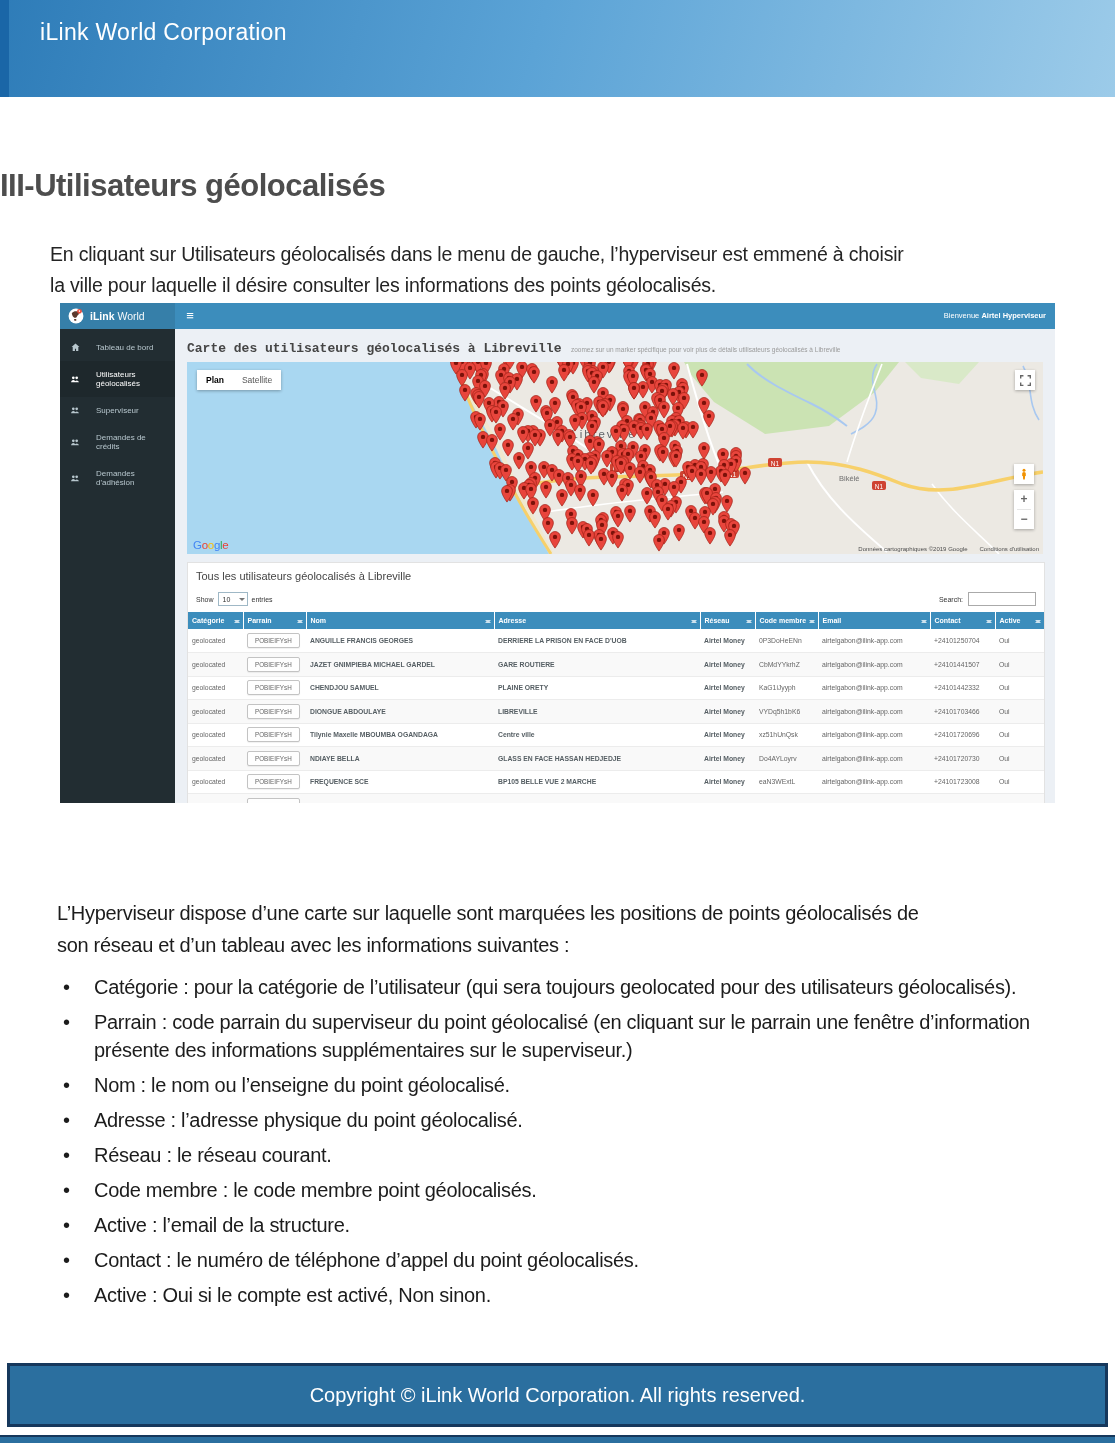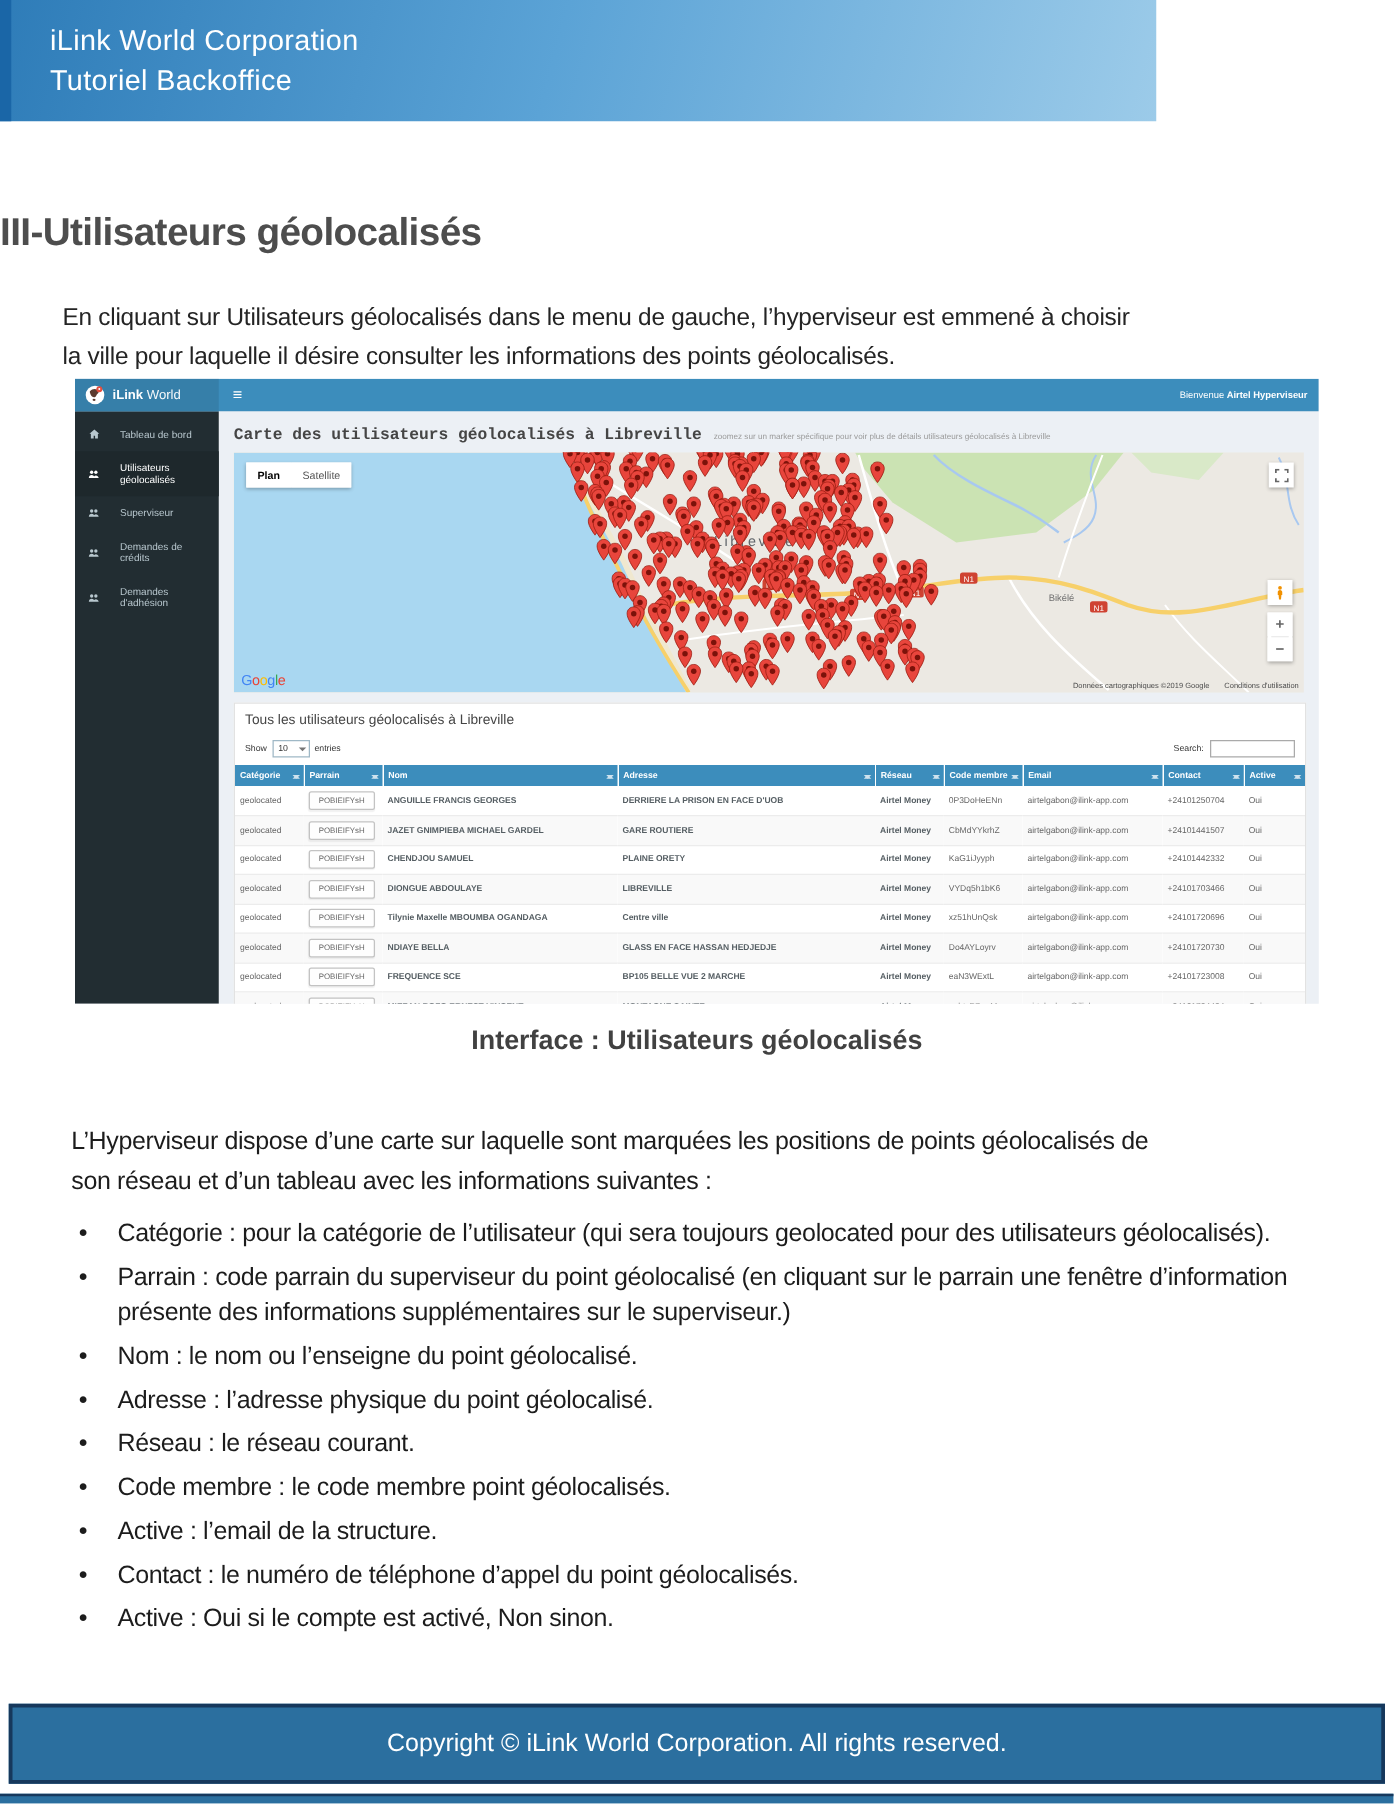--- a/index.html
+++ b/index.html
@@ -1,21 +1,21 @@
 <!DOCTYPE html>
 <html style="--accent: #3c8dbc; --logo_bg: #367fa9; --sidebar: #222d32; --sidebar_active: #1e282c; --marker: #e8453c; --footer: #2b6f9f; --footer_border: #16385c; --header_grad_start: #2e7cb8; --header_grad_end: #9ccbe9; --water: #a9d7f1; --land: #ece9e3; --park: #cbe3b3; --road: #f7d06a;"><head>
 <meta charset="utf-8">
 <style>
   * { margin:0; padding:0; box-sizing:border-box; }
   html,body { background:#fff; }
   body { font-family:"Liberation Sans", sans-serif; }
   .page { position:relative; width:1115px; height:1443px; background:#fff; overflow:hidden; }
 
   
-  .doc-header { position:absolute; left:0; top:0; width:925px; height:97px;
+  .doc-header { position:absolute; left:0; top:0; width:1115px; height:97px;
     background:linear-gradient(105deg, var(--header_grad_start,#2e7cb8) 0%, #5ba3d6 48%, var(--header_grad_end,#9ccbe9) 100%);
     padding:16px 0 0 40px; }
   .doc-header .edge { position:absolute; left:0; top:0; bottom:0; width:9px; background:#1a66a7; }
   .hdr-line { color:#fff; font-size:23px; line-height:32px; letter-spacing:.3px; font-weight:400; }
 
   
   .page-title { position:absolute; top:168px; left:0; width:100%; text-align:left;
     font-size:31px; font-weight:700; color:#4d4d4d; letter-spacing:-.5px; }
   .intro { position:absolute; top:239px; left:50px; width:1010px; font-size:19.5px;
     line-height:31px; color:#242424; letter-spacing:-.2px; white-space:pre-line; }
@@ -108,21 +108,20 @@
     background:var(--footer,#2b6f9f); border-top:2px solid var(--footer_border,#16385c); }
 </style>
 </head>
 <body>
 
 <div class="page">
 
   <header class="doc-header">
     <span class="edge"></span>
     <div class="hdr-line">iLink World Corporation</div>
-    <div class="hdr-line">Tutoriel Backoffice</div>
   </header>
 
   <h1 class="page-title">III-Utilisateurs géolocalisés</h1>
   <p class="intro">En cliquant sur Utilisateurs géolocalisés dans le menu de gauche, l’hyperviseur est emmené à choisir
 la ville pour laquelle il désire consulter les informations des points géolocalisés.</p>
 
   <div class="app">
     <div class="topbar">
       <div class="brand">
         <span style="line-height:0">
@@ -1565,21 +1564,20 @@
                   <td>+24101724484</td>
                   <td>Oui</td>
                 </tr>
               </tbody>
           </table>
         </div>
       </main>
     </div>
   </div>
 
-  <div class="caption">Interface : Utilisateurs géolocalisés</div>
 
   <div class="bodywrap">
     <div class="bodytext">L’Hyperviseur dispose d’une carte sur laquelle sont marquées les positions de points géolocalisés de
 son réseau et d’un tableau avec les informations suivantes :</div>
     <ul class="bullets" id="bullets">
         <li>
           <span class="dot">•</span>
           <span class="txt">Catégorie : pour la catégorie de l’utilisateur (qui sera toujours geolocated pour des utilisateurs géolocalisés).</span>
         </li>
         <li>

